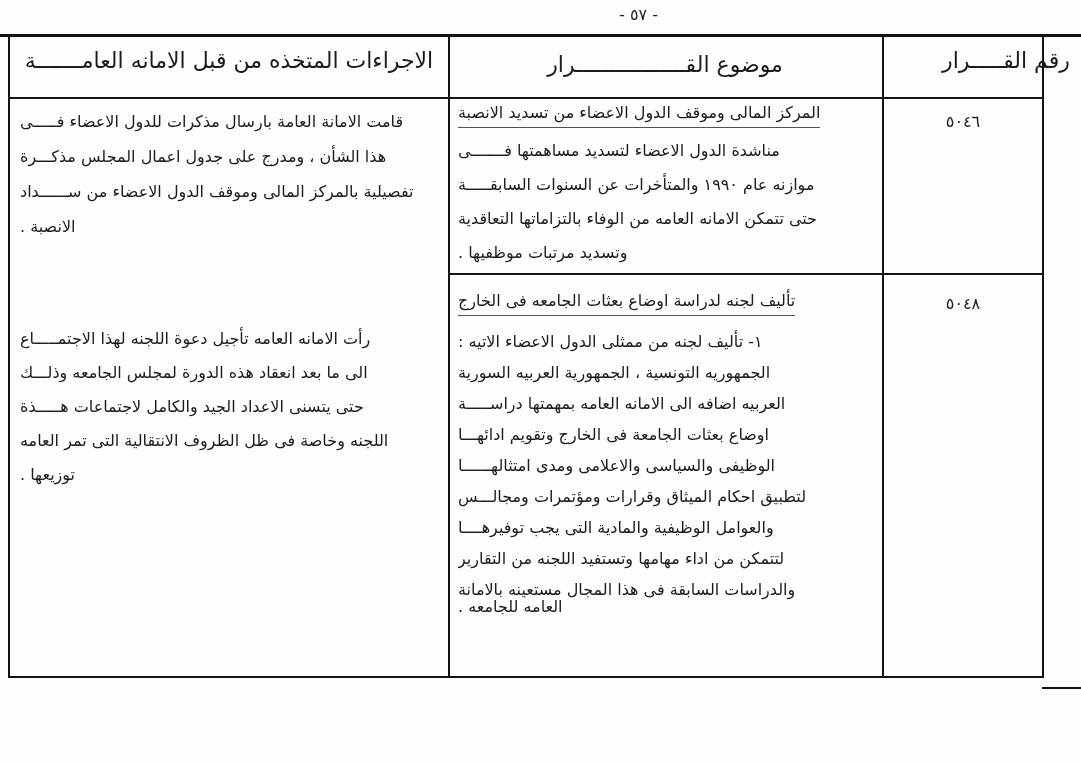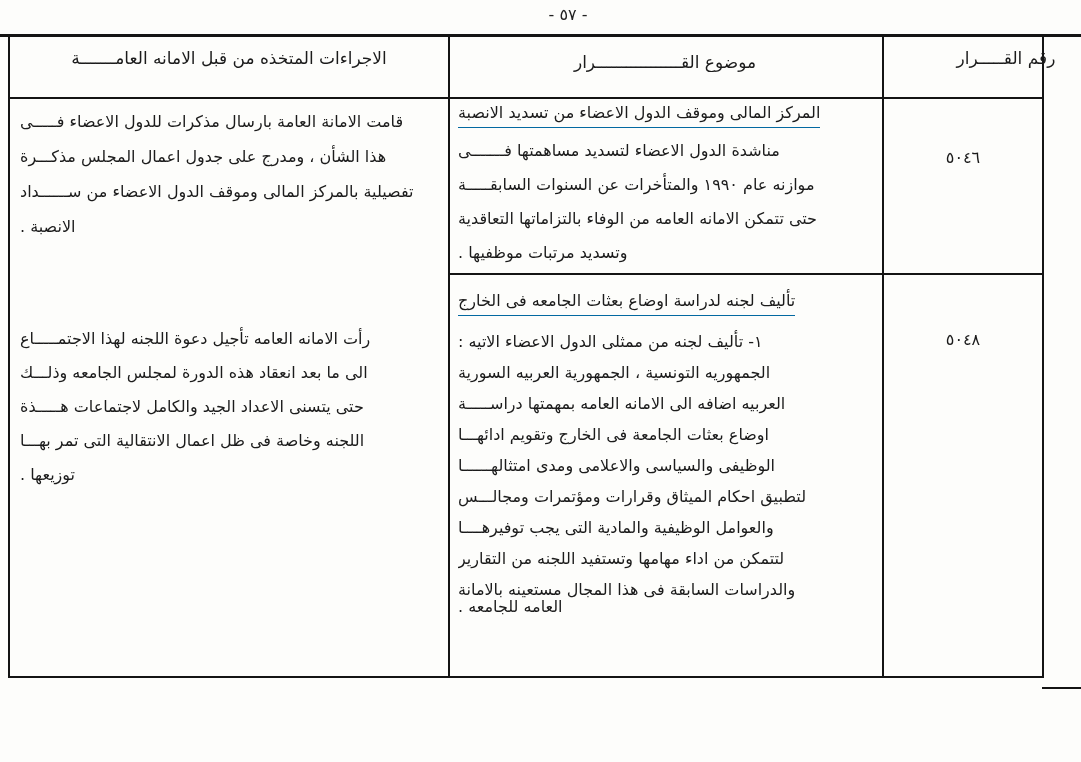--- a/index.html
+++ b/index.html
@@ -8,43 +8,42 @@
     width:1081px;height:762px;
     background:#fdfdfb;
     font-family:"DejaVu Sans",sans-serif;
     color:#1b1b1b;
     direction:rtl;
     overflow:hidden;
   }
   .rule{position:absolute;background:#141414;}
   .pageno{
     position:absolute;left:478px;top:5px;width:180px;
-    text-align:center;font-size:16px;letter-spacing:2px;color:#222;
+    font-size:16px;letter-spacing:2px;color:#222;
   }
   .hdr{
-    position:absolute;text-align:center;font-size:17px;
+    position:absolute;text-align:center;font-size:22px;
     white-space:nowrap;overflow:hidden;
   }
   .cell{
     position:absolute;text-align:left;font-size:16px;
   }
   .cell .ln{white-space:nowrap;overflow:hidden;}
   .lh34{line-height:34px;}
   .lh35{line-height:35px;}
   .lh31{line-height:31px;}
   .t22{line-height:22px;margin-top:-9px;}
   .ind{padding-right:55px;}
   .ind2{padding-right:48px;}
   .ttl{line-height:30px;white-space:nowrap;overflow:hidden;}
   .ttl span{border-bottom:2px solid #0369a1;padding-bottom:5px;}
   .body-gap{margin-top:6px;}
   .num{
     position:absolute;text-align:center;font-size:16px;
     letter-spacing:7px;
-    margin-top:36px;
   }
 </style>
 </head>
 <body>
 
 <div class="page">
 
   <div class="pageno">- ٥٧ -</div>
 
   <div class="rule" style="left:0;top:34px;width:1081px;height:3px"></div>
@@ -95,17 +94,17 @@
       <div class="ln lh31">لتتمكن من اداء مهامها وتستفيد اللجنه من التقارير</div>
       <div class="ln lh31">والدراسات السابقة فى هذا المجال مستعينه بالامانة</div>
       <div class="ln t22 ind">العامه للجامعه .</div>
     </div>
   </div>
 
   <div class="cell" style="left:20px;top:322px;width:418px">
     <div class="ln lh34">رأت الامانه العامه تأجيل دعوة اللجنه لهذا الاجتمـــــاع</div>
     <div class="ln lh34">الى ما بعد انعقاد هذه الدورة لمجلس الجامعه وذلـــك</div>
     <div class="ln lh34">حتى يتسنى الاعداد الجيد والكامل لاجتماعات هـــــذة</div>
-    <div class="ln lh34">اللجنه وخاصة فى ظل اعمال الانتقالية التى تمر بهـــا</div>
+    <div class="ln lh34">اللجنه وخاصة فى ظل الظروف الانتقالية التى تمر العامه</div>
     <div class="ln lh34 ind2">توزيعها .</div>
   </div>
 
 </div>
 
 </body></html>

